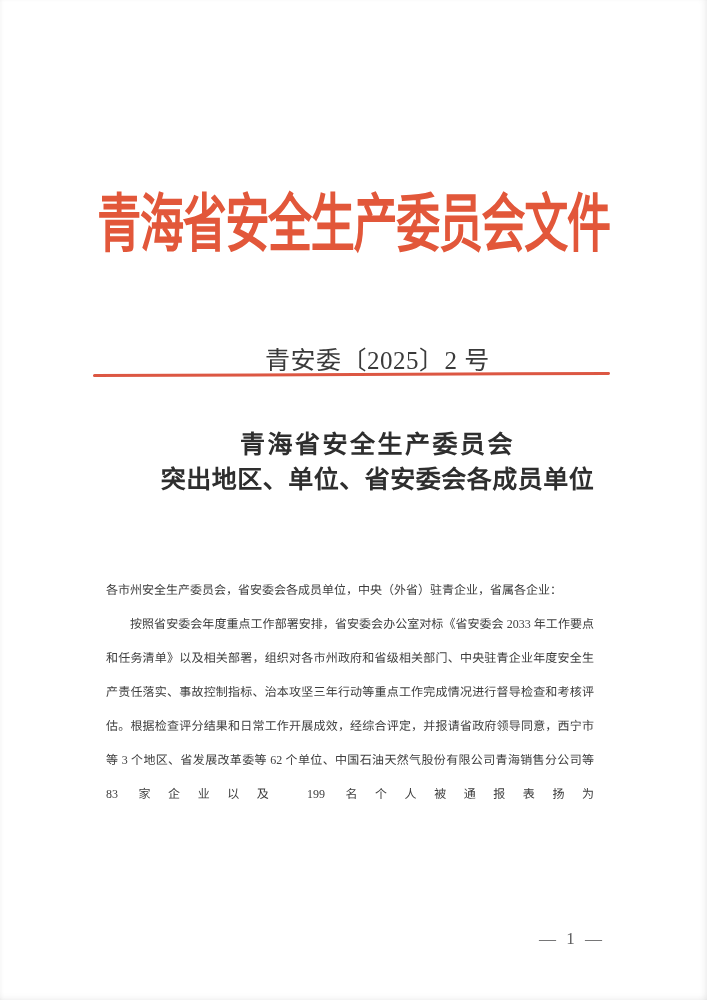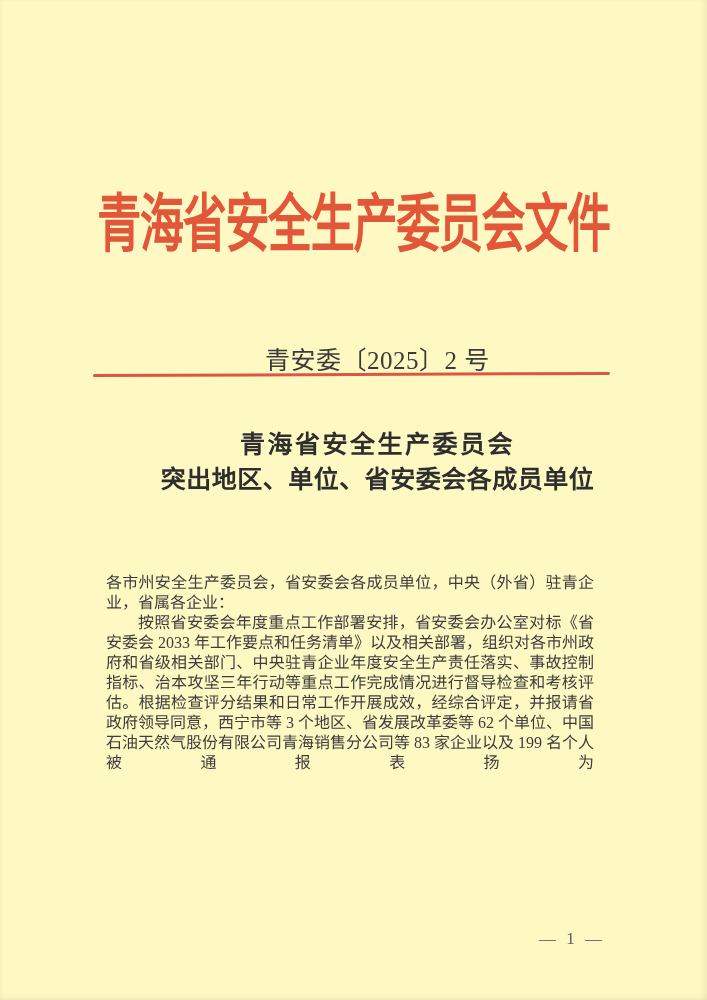--- a/index.html
+++ b/index.html
@@ -5,21 +5,21 @@
   html, body {
     margin: 0;
     padding: 0;
     background: #e8e8e8;
   }
   .page {
     position: relative;
     width: 707px;
     height: 1000px;
     margin: 0 auto;
-    background: #fef9c3;
+    background: #ffffff;
     overflow: hidden;
     font-family: "Liberation Serif", "DejaVu Serif", serif;
     box-shadow:
       inset -5px 0 6px -3px rgba(0,0,0,0.07),
       inset 0 -5px 6px -3px rgba(0,0,0,0.05),
       inset 3px 0 4px -2px rgba(0,0,0,0.04);
   }
   
   .letterhead {
     position: absolute;
@@ -77,22 +77,22 @@
   }
   .notice-title .line1 { letter-spacing: 2.5px; }
   .notice-title .line2 { letter-spacing: 0.5px; }
   .notice-title .line3 { letter-spacing: 0.5px; }
   
   .body-text {
     position: absolute;
     top: 573px;
     left: 106px;
     width: 488px;
-    font-size: 16px;
-    line-height: 20px;
+    font-size: 12px;
+    line-height: 34px;
     color: #3d3d3d;
     text-align: justify;
     font-family: Liberation Serif, serif;
   }
   .body-text p {
     margin: 0;
     padding: 0;
   }
   .body-text p.indent {
     text-indent: 2em;

